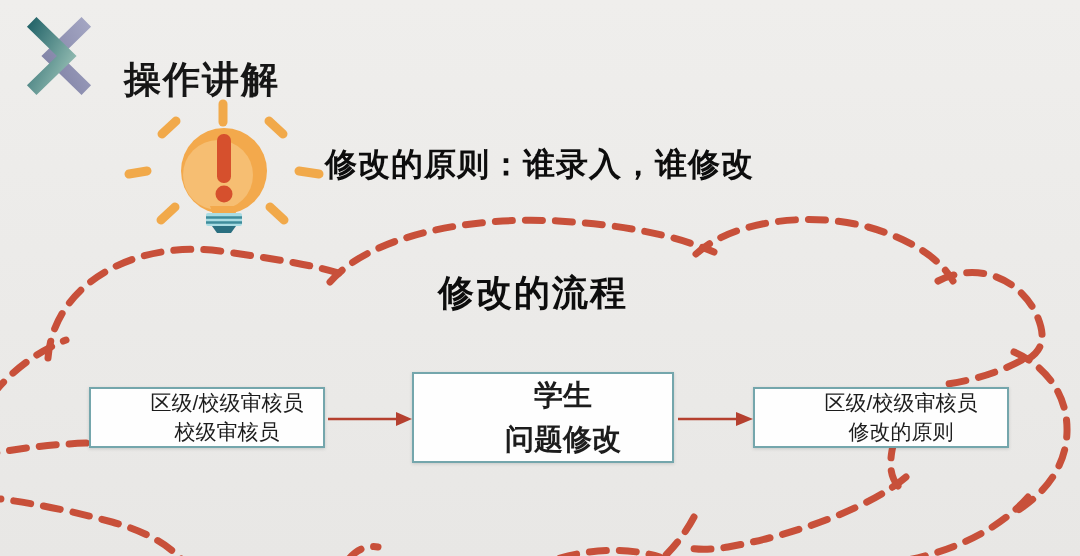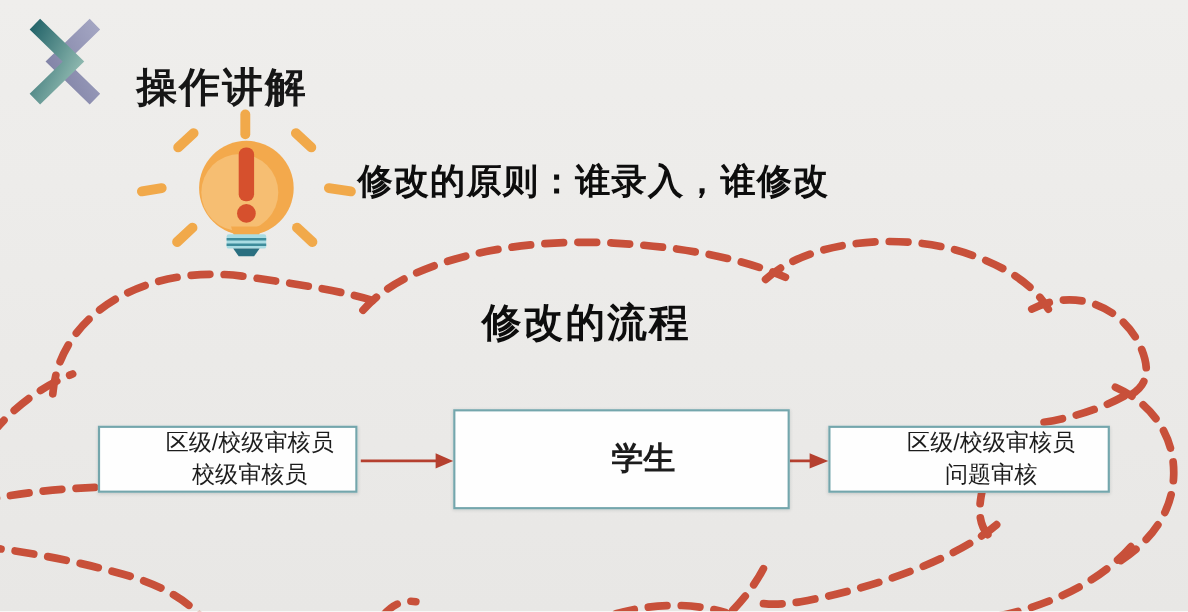--- a/index.html
+++ b/index.html
@@ -32,21 +32,21 @@
   }
 
   .flow-box {
     position:absolute; box-sizing:border-box; background:#FEFEFE;
     border:2px solid #74A6AC; box-shadow:0 1px 3px rgba(40,60,60,0.18);
     display:flex; flex-direction:column; align-items:center; justify-content:center;
     text-align:center; color:#1c1c1c;padding-left:40px;
   }
   .flow-box .l { display:block; white-space:nowrap; }
   #box-left  { left:89px;  top:387px; width:236px; height:61px; font-size:21px; font-weight:500; line-height:1.35; border-width:2px; }
-  #box-mid   { left:412px; top:372px; width:306px; height:91px; font-size:29px; font-weight:800; line-height:1.5; }
+  #box-mid   { left:412px; top:372px; width:262px; height:91px; font-size:29px; font-weight:800; line-height:1.5; }
   #box-right { left:753px; top:387px; width:256px; height:61px; font-size:21px; font-weight:500; line-height:1.35; border-width:2px; }
 </style>
 </head>
 <body>
 
 <div class="stage">
 
   <svg class="cloud-svg" viewBox="0 0 1080 556" aria-hidden="true">
     <g>
       <path class="cloud-arc" d="M -24 420 C -6 386 26 356 66 340"></path>
@@ -119,19 +119,20 @@
   <div class="principle">修改的原则：谁录入，谁修改</div>
 
   <div class="flow-title">修改的流程</div>
 
   <div class="flow-box" id="box-left">
     <span class="l">区级/校级审核员</span>
     <span class="l">校级审核员</span>
   </div>
   <div class="flow-box" id="box-mid">
     <span class="l">学生</span>
+    <span class="l">问题修改</span>
   </div>
   <div class="flow-box" id="box-right">
     <span class="l">区级/校级审核员</span>
-    <span class="l">问题审核</span>
+    <span class="l">修改的原则</span>
   </div>
 
 </div>
 
 </body></html>

